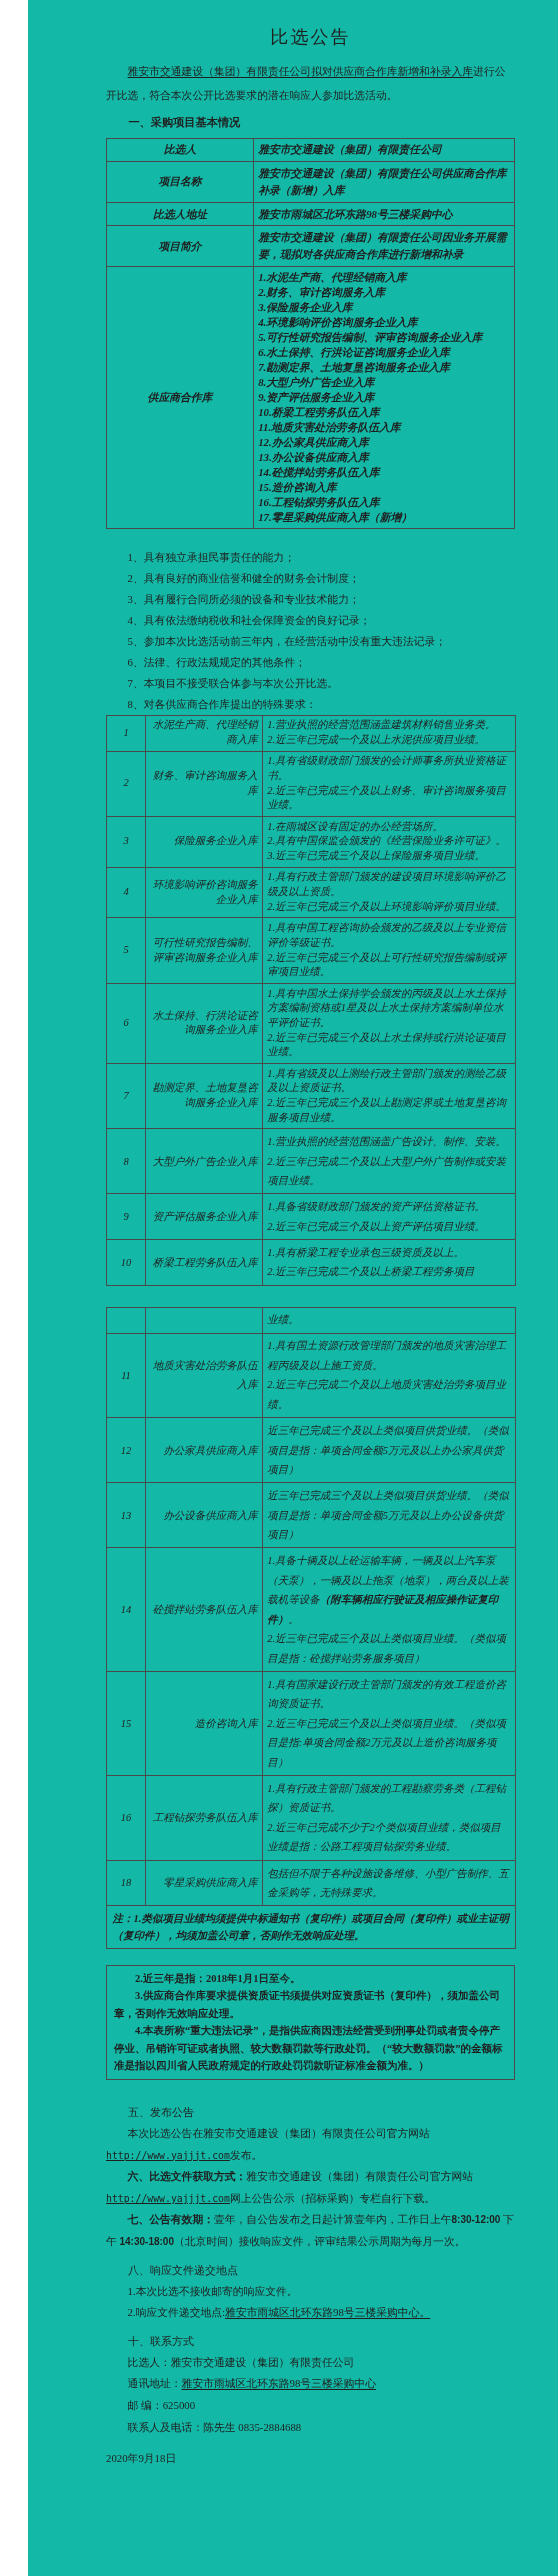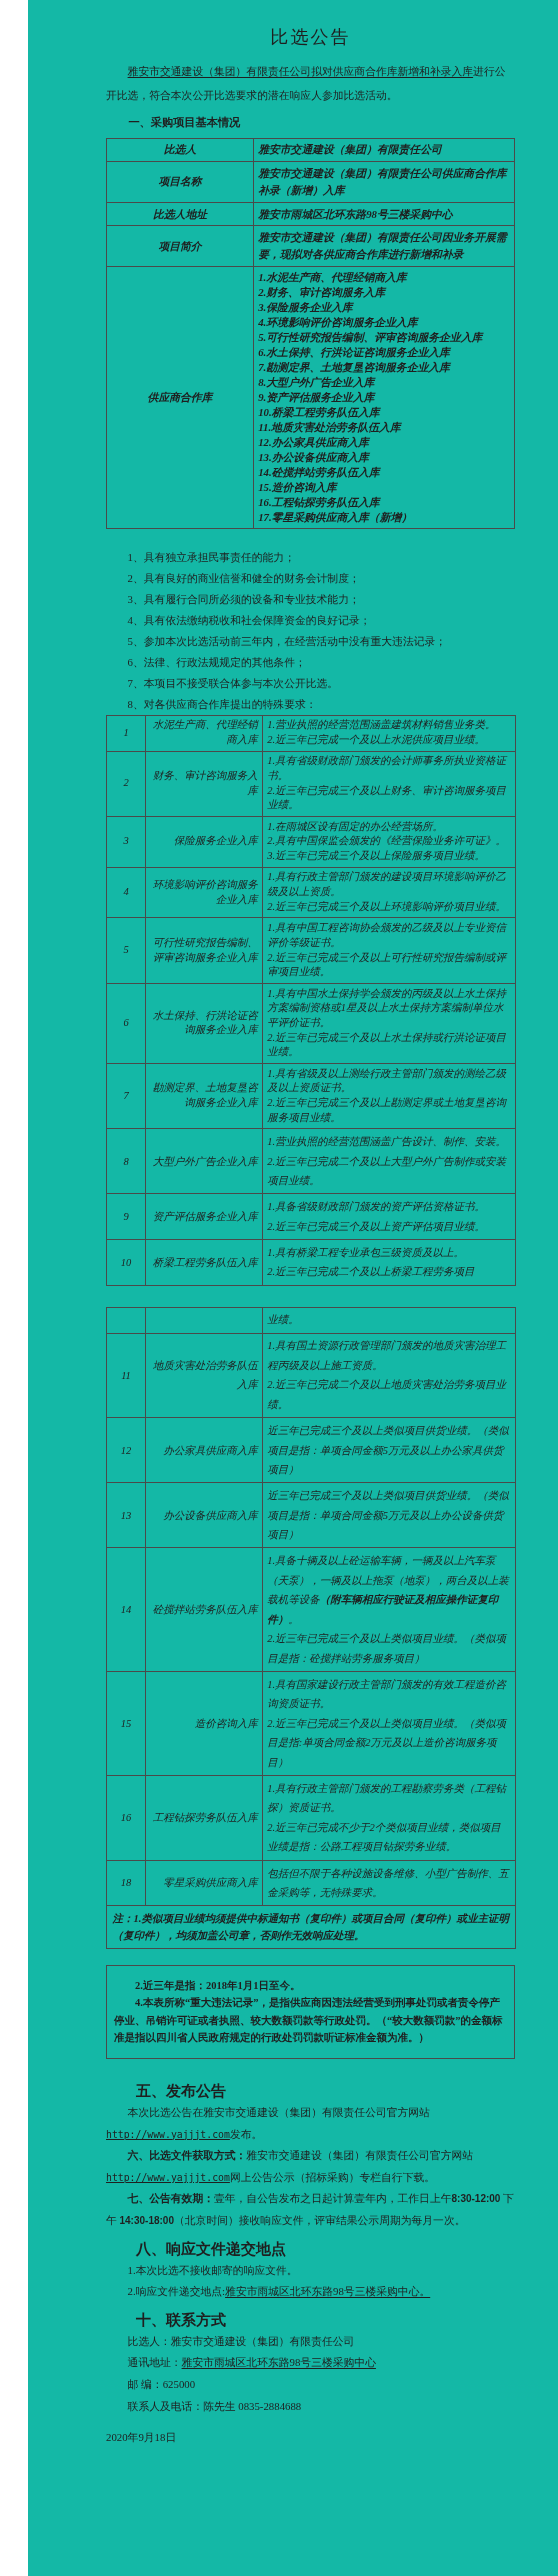--- a/index.html
+++ b/index.html
@@ -18,23 +18,23 @@
   .lib-item{line-height:15px;white-space:nowrap;}
   .cond{font-size:10.8px;line-height:21px;text-indent:2em;}
   .t2 th{font-weight:normal;text-align:center;font-size:10.8px;line-height:15.4px;padding:4.2px;}
   .t2 .no{text-align:center;}
   .t2 .nm{text-align:right;line-height:15.4px;}
   .t2 .rq{text-align:left;}
   .t2 .cr .rq div, .t2 .cr .nm, .t2 .cr .no{line-height:14.7px;}
   .t2 .lr .rq div, .t2 .lr .nm, .t2 .lr .no{line-height:19.5px;}
   .note-row td{font-weight:bold;line-height:17.5px;padding:3.5px 5.6px;}
   .gap26{height:18px;} .gap30{height:21px;} .gap22{height:15.4px;}
-  .notes-box{border:1px solid #4a4a4a;width:409px;box-sizing:border-box;padding:11px 7px;margin-top:15.4px;}
+  .notes-box{border:1px solid #4a4a4a;width:409px;box-sizing:border-box;padding:4px 7px;margin-top:15.4px;}
   .notes-box p{font-weight:bold;font-size:10.5px;line-height:17.5px;text-indent:2em;}
-  .sec-h{font-weight:bold;font-size:15px;line-height:21px;text-indent:2em;margin-top:7px;}
+  .sec-h{font-weight:normal;font-size:11px;line-height:21px;text-indent:2em;margin-top:7px;}
   .sec-p{font-size:10.8px;line-height:21.6px;text-indent:2em;}
   .inline-h{font-weight:bold;}
   .url{font-family:"DejaVu Sans Mono","Liberation Mono",monospace;font-size:9.8px;text-decoration:underline;color:#1f1f1f;}
   .time-bold{font-family:"Liberation Sans","DejaVu Sans",sans-serif;font-weight:bold;font-size:10px;}
   .date-line{text-align:left;font-size:10.8px;margin-top:9.8px;padding-right:2.8px;line-height:21px;}
   .bold-seg{font-weight:bold;}
 </style>
 </head>
 <body>
 
@@ -262,20 +262,21 @@
             </td>
     </tr>
     <tr class="note-row">
       <td colspan="3">注：1.类似项目业绩均须提供中标通知书（复印件）或项目合同（复印件）或业主证明（复印件），均须加盖公司章，否则作无效响应处理。</td>
     </tr>
   </tbody>
       </table>
 
   <div class="notes-box">
     <p>2.近三年是指：2018年1月1日至今。</p>
+    <p>3.供应商合作库要求提供资质证书须提供对应资质证书（复印件），须加盖公司章，否则作无效响应处理。</p>
     <p>4.本表所称“重大违法记录”，是指供应商因违法经营受到刑事处罚或者责令停产停业、吊销许可证或者执照、较大数额罚款等行政处罚。（“较大数额罚款”的金额标准是指以四川省人民政府规定的行政处罚罚款听证标准金额为准。）</p>
   </div>
 
   <div class="gap22"></div>
 
   <p class="sec-h">五、发布公告</p>
   <p class="sec-p"><span>本次比选公告在雅安市交通建设（集团）有限责任公司官方网站</span><a class="url" href="#">http://www.yajjjt.com</a><span>发布。</span></p>
 
   <p class="sec-p"><span class="inline-h">六、比选文件获取方式：</span><span>雅安市交通建设（集团）有限责任公司官方网站</span><a class="url" href="#">http://www.yajjjt.com</a><span>网上公告公示（招标采购）专栏自行下载。</span></p>
 

